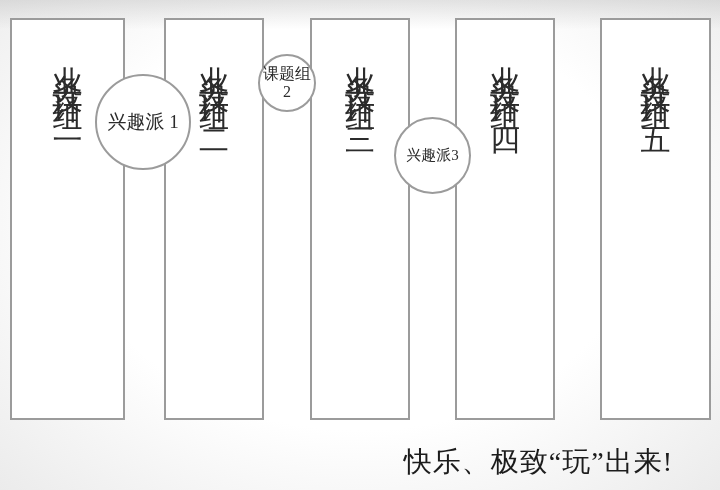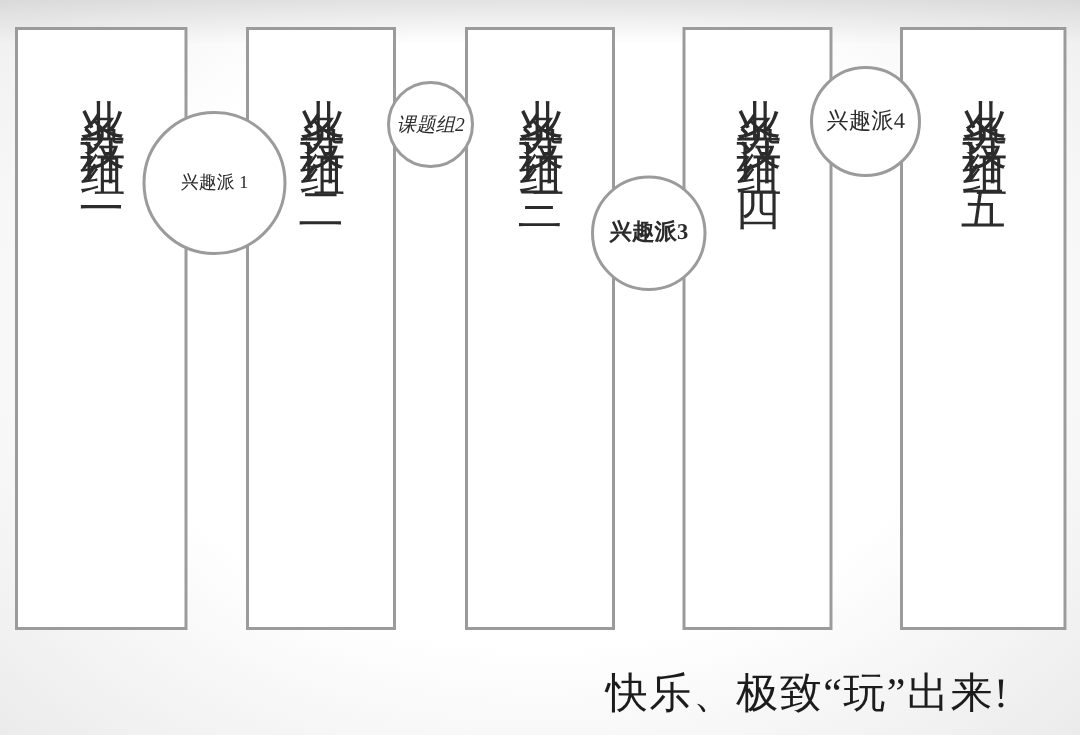--- a/index.html
+++ b/index.html
@@ -94,25 +94,24 @@
   <div class="col" style="left:455px; width:100px;">
     <div class="col-label">业务设计组</div>
     <div class="col-number">四</div>
   </div>
 
   <div class="col" style="left:600px; width:111px;">
     <div class="col-label">业务设计组</div>
     <div class="col-number">五</div>
   </div>
 
-  <div class="circle" style="left:95px;  top:74px;  width:96px;  height:96px;  font-size:12px;">兴趣派 1</div>
+  <div class="circle" style="left:95px;  top:74px;  width:96px;  height:96px;  font-size:19px;">兴趣派 1</div>
 
-  <div class="circle" style="left:258px; top:54px;  width:58px;  height:58px;  font-size:13px;font-style:italic;">课题组2</div>
+  <div class="circle" style="left:258px; top:54px;  width:58px;  height:58px;  font-size:16px;">课题组2</div>
 
-  <div class="circle" style="left:394px; top:117px; width:77px;  height:77px;  font-size:15px;font-weight:bold;">兴趣派3</div>
+  <div class="circle" style="left:394px; top:117px; width:77px;  height:77px;  font-size:15px;">兴趣派3</div>
 
-  <div class="circle" style="left:540px; top:44px;  width:74px;  height:74px;  font-size:15px;">兴趣派4</div>
 
 
 
   <div class="caption">快乐、极致“玩”出来!</div>
 
 </div>
 
 </body></html>

